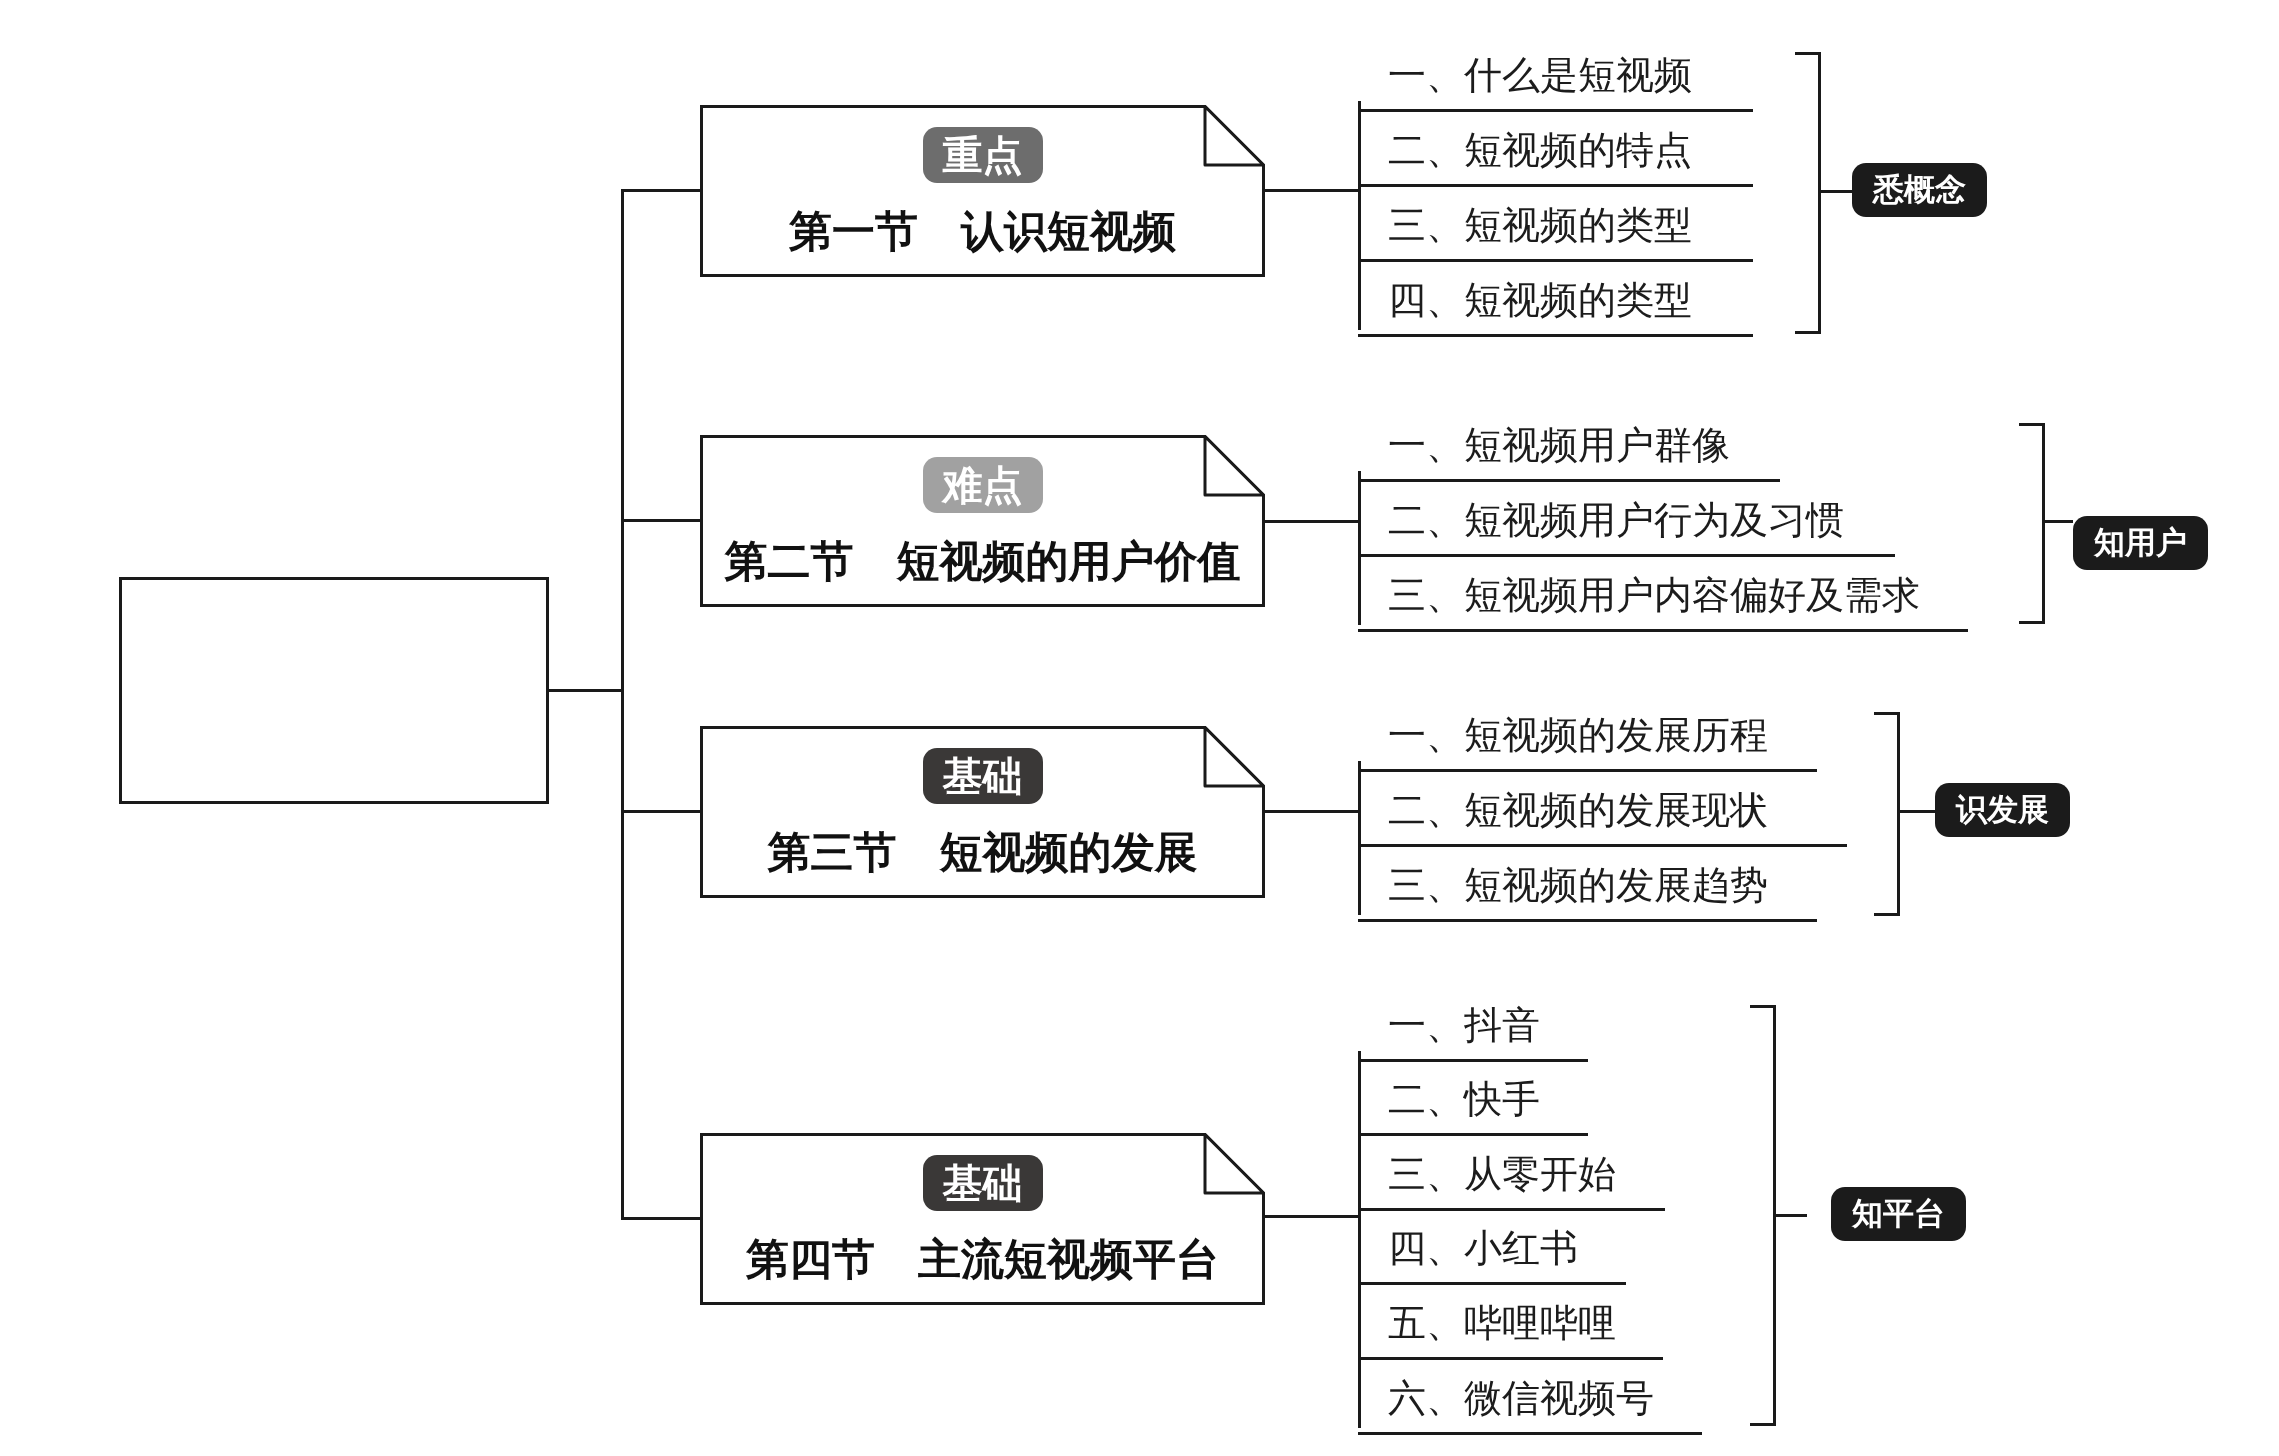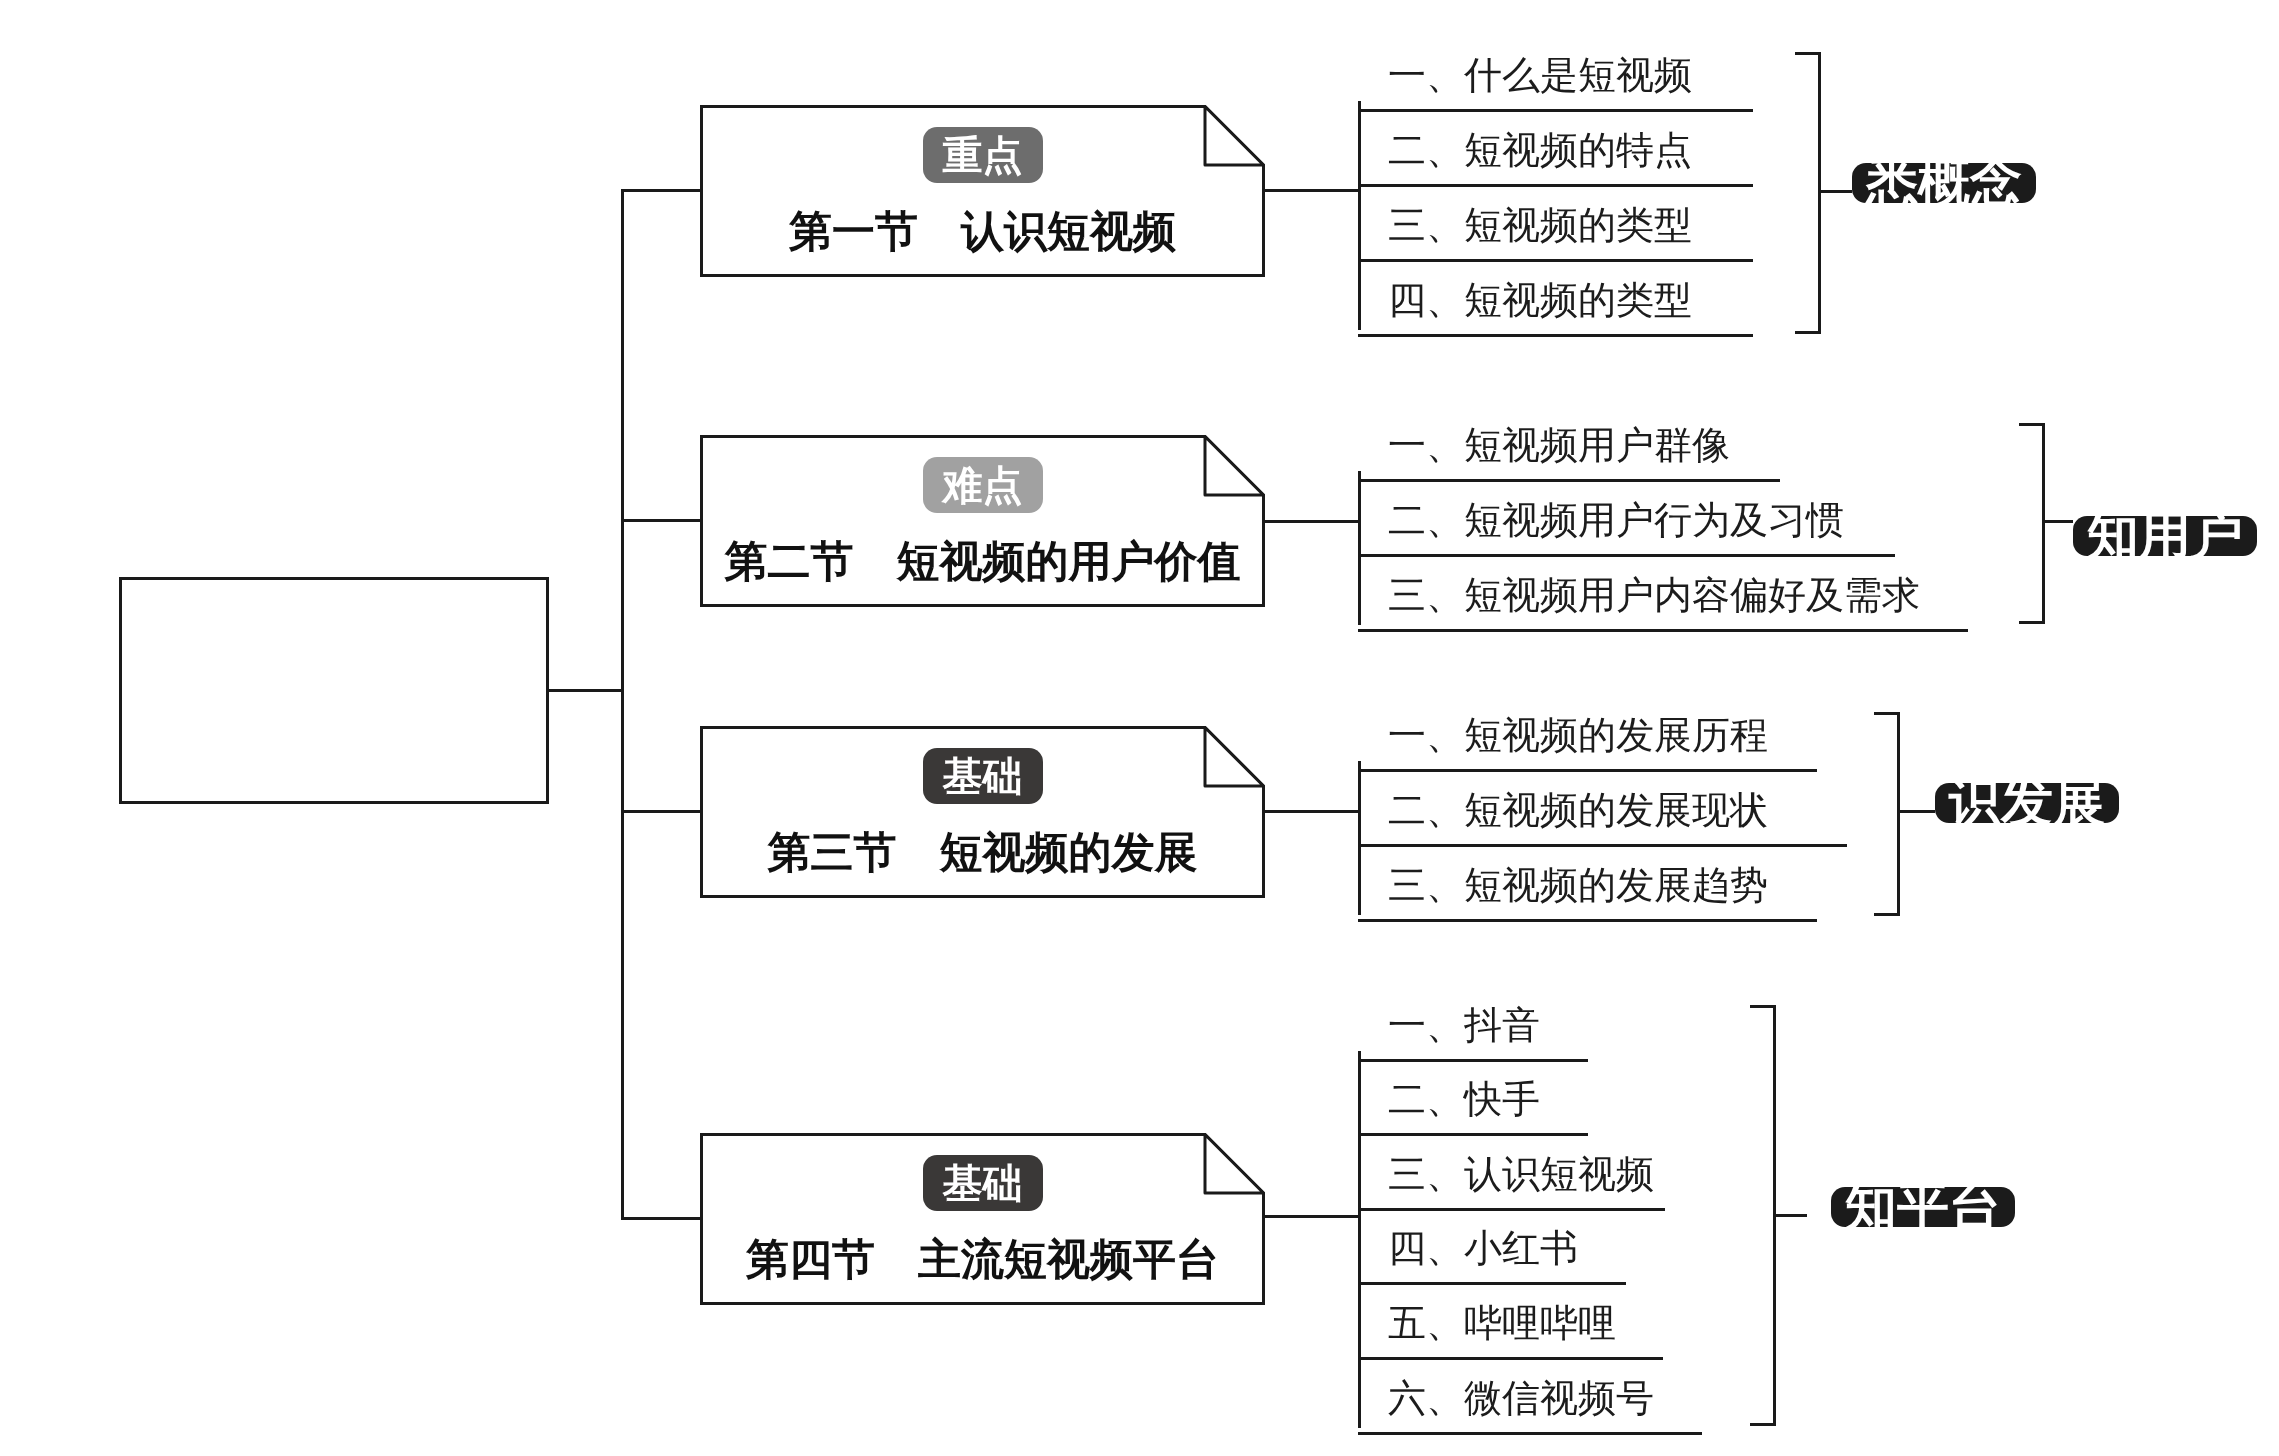--- a/index.html
+++ b/index.html
@@ -12,23 +12,23 @@
           text-align:center;font-weight:700;font-size:45px;line-height:66px;color:#111;}
   .node{position:absolute;width:565px;height:172px;}
   .node svg{position:absolute;left:0;top:0;}
   .tag{position:absolute;top:22px;left:50%;transform:translateX(-50%);height:56px;line-height:57px;
           padding:0 20px;border-radius:14px;color:#fff;font-weight:700;font-size:40px;white-space:nowrap;}
   .node-title{position:absolute;top:98px;left:0;width:100%;text-align:center;font-weight:700;
           font-size:43px;color:#111;white-space:nowrap;}
   .row{position:absolute;left:1358px;height:70px;border-bottom:3px solid #1a1a1a;display:flex;
           align-items:flex-end;padding:0 0 8px 30px;font-family:"Liberation Serif",serif;
           font-size:38px;color:#1c1c1c;white-space:nowrap;}
-  .badge{position:absolute;height:40px;min-width:135px;box-sizing:border-box;display:flex;
+  .badge{position:absolute;height:54px;min-width:135px;box-sizing:border-box;display:flex;
           align-items:center;justify-content:center;background:#1b1b1b;color:#fff;border-radius:14px;
-          font-weight:700;font-size:52px;padding:0 14px;white-space:nowrap;}
+          font-weight:700;font-size:31px;padding:0 14px;white-space:nowrap;}
 </style>
 </head>
 <body>
 
 <div id="canvas">
 
   <div class="box" style="left:119px;top:577px;width:430px;height:227px;"></div>
 
   <div class="hline" style="left:549px;top:689px;width:75px;"></div>
   <div class="vline" style="left:621px;top:189px;height:1031px;"></div>
@@ -105,21 +105,21 @@
   <div class="row" style="top:841px;width:429px;">三、短视频的发展趋势</div>
   <div class="vline" style="left:1897px;top:712px;height:204px;"></div>
   <div class="hline" style="left:1874px;top:712px;width:23px;"></div>
   <div class="hline" style="left:1874px;top:913px;width:23px;"></div>
   <div class="hline" style="left:1900px;top:810px;width:35px;"></div>
   <div class="badge" style="left:1935px;top:783px;">识发展</div>
 
   <div class="vline" style="left:1358px;top:1051px;height:377px;"></div>
   <div class="row" style="top:981px;width:200px;">一、抖音</div>
   <div class="row" style="top:1055px;width:200px;">二、快手</div>
-  <div class="row" style="top:1130px;width:277px;">三、认识短视频</div>
+  <div class="row" style="top:1130px;width:277px;">三、从零开始</div>
   <div class="row" style="top:1204px;width:238px;">四、小红书</div>
   <div class="row" style="top:1279px;width:275px;">五、哔哩哔哩</div>
   <div class="row" style="top:1354px;width:314px;">六、微信视频号</div>
   <div class="vline" style="left:1773px;top:1005px;height:421px;"></div>
   <div class="hline" style="left:1750px;top:1005px;width:23px;"></div>
   <div class="hline" style="left:1750px;top:1423px;width:23px;"></div>
   <div class="hline" style="left:1776px;top:1214px;width:31px;"></div>
   <div class="badge" style="left:1831px;top:1187px;">知平台</div>
 
 </div>

